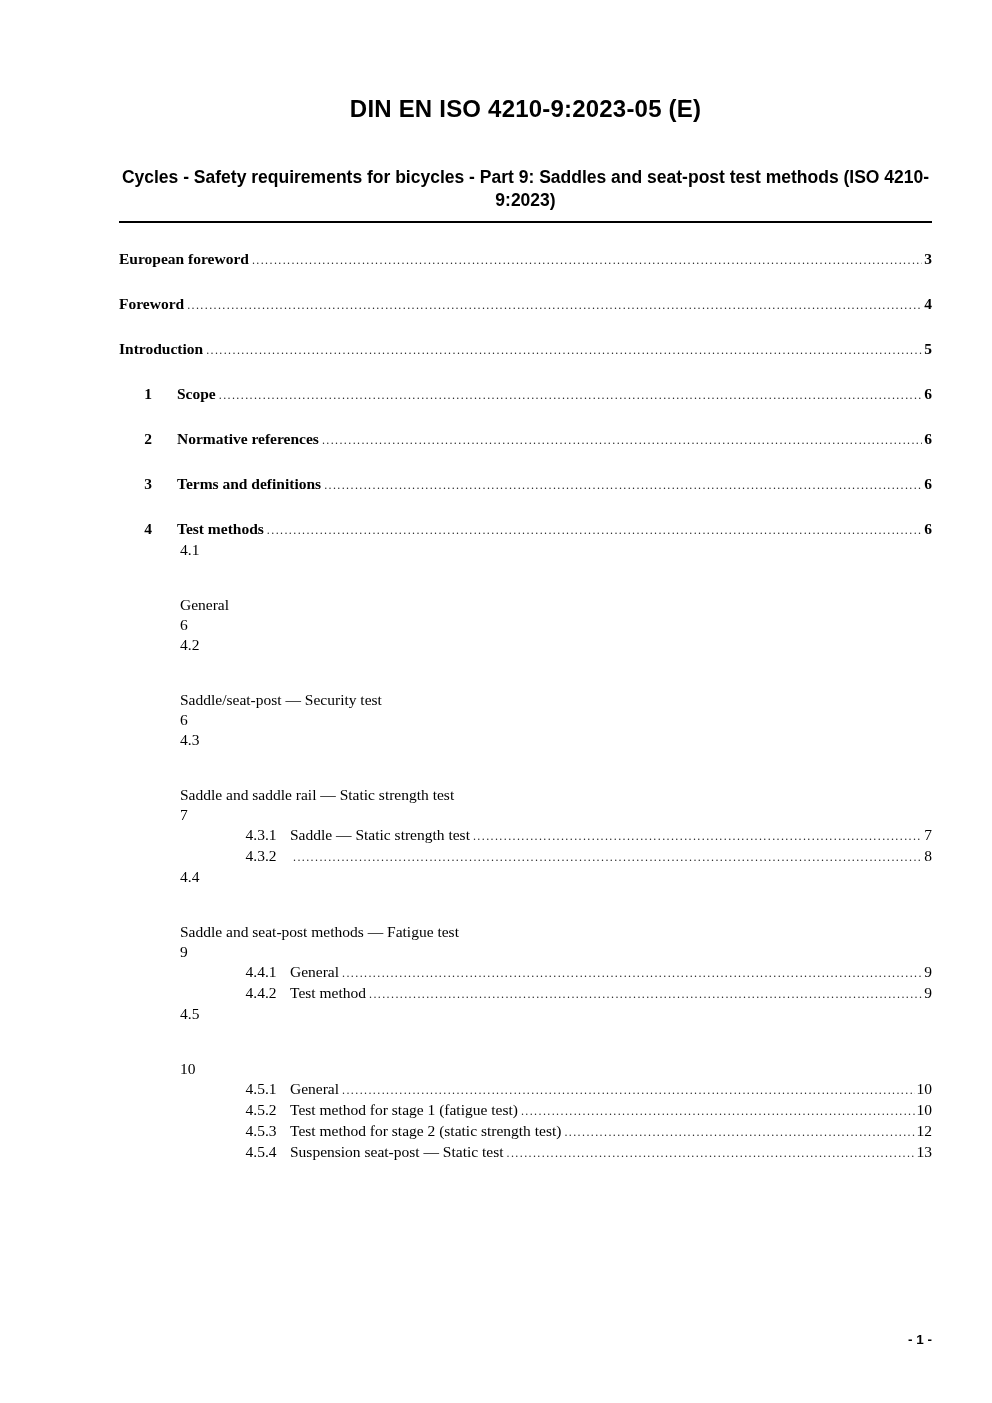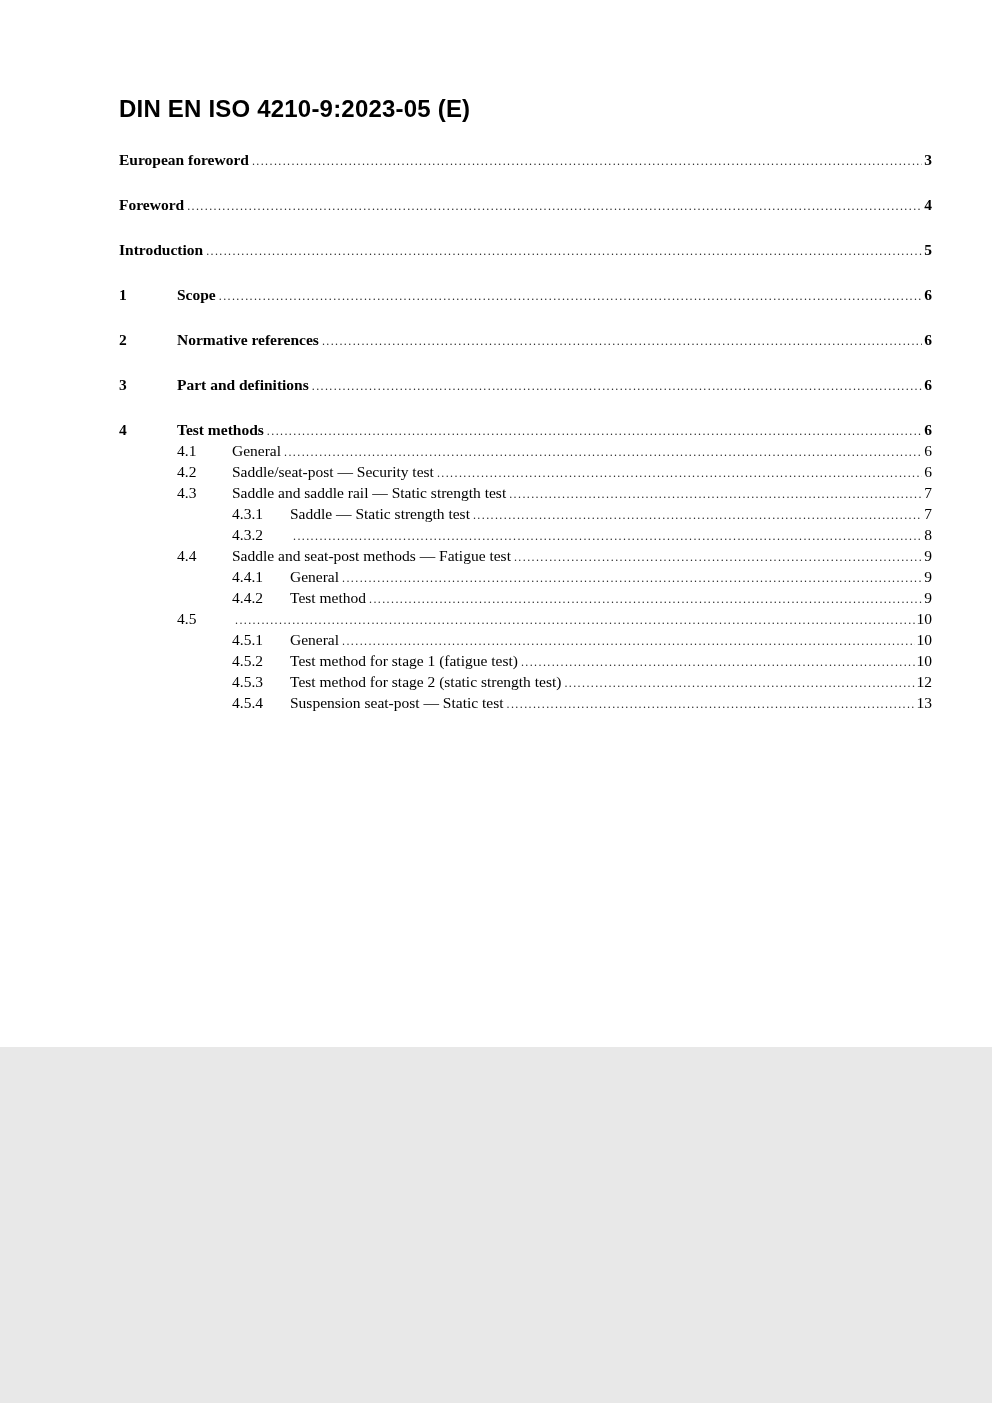--- a/index.html
+++ b/index.html
@@ -1,25 +1,26 @@
 <!DOCTYPE html>
 <html><head>
 <meta charset="utf-8">
 <style>
   * { margin: 0; padding: 0; box-sizing: border-box; }
   html, body { background: #e8e8e8; }
   .page {
     width: 992px;
-    height: 1047px;
+    height: 1403px;
     background: #ffffff;
     position: relative;
     margin: 0 auto;
     font-family: "Liberation Sans", sans-serif;
     color: #000;
     overflow: hidden;
+    text-align: center;
   }
   .content { padding: 94px 60px 0 119px; }
 
   .doc-number {
     font-size: 24px;
     font-weight: bold;
     letter-spacing: 0.2px;
     line-height: 30px;
   }
 
@@ -48,21 +49,21 @@
   }
   .toc-row {
     display: flex;
     align-items: baseline;
     line-height: 20px;
   }
   .toc-row.bold { font-weight: bold; margin-top: 24px; }
   .toc-row.bold:first-child { margin-top: 0; }
 
   .lvl-1 .toc-num { flex: 0 0 58px; }
-  .lvl-2 { padding-left: 58px; }
+  .lvl-2 { padding-left: 58px; flex-direction: column; }
   .lvl-2 .toc-num { flex: 0 0 55px; }
   .lvl-3 { padding-left: 113px; }
   .lvl-3 .toc-num { flex: 0 0 58px; }
 
   .toc-label { flex: 0 0 auto; white-space: nowrap; }
   .toc-leader {
     flex: 1 1 0;
     min-width: 10px;
     overflow: hidden;
     white-space: nowrap;
@@ -84,20 +85,21 @@
   }
 </style>
 </head>
 <body>
 
 <div class="page">
   <div class="content">
 
     <div class="doc-number">DIN EN ISO 4210-9:2023-05 (E)</div>
 
+    <div class="doc-title">Cycles - Safety requirements for bicycles - Part 9: Saddles and seat-post test methods (ISO 4210-9:2023)</div>
 
 
     <div class="toc">
         <div class="toc-row lvl-0 bold">
           <span class="toc-label">European foreword</span>
           <span class="toc-leader">................................................................................................................................................................................................................................................................................................................................................................................................................</span>
           <span class="toc-page">3</span>
         </div>
         <div class="toc-row lvl-0 bold">
           <span class="toc-label">Foreword</span>
@@ -116,21 +118,21 @@
           <span class="toc-page">6</span>
         </div>
         <div class="toc-row lvl-1 bold">
           <span class="toc-num">2</span>
           <span class="toc-label">Normative references</span>
           <span class="toc-leader">................................................................................................................................................................................................................................................................................................................................................................................................................</span>
           <span class="toc-page">6</span>
         </div>
         <div class="toc-row lvl-1 bold">
           <span class="toc-num">3</span>
-          <span class="toc-label">Part and definitions</span>
+          <span class="toc-label">Terms and definitions</span>
           <span class="toc-leader">................................................................................................................................................................................................................................................................................................................................................................................................................</span>
           <span class="toc-page">6</span>
         </div>
         <div class="toc-row lvl-1 bold">
           <span class="toc-num">4</span>
           <span class="toc-label">Test methods</span>
           <span class="toc-leader">................................................................................................................................................................................................................................................................................................................................................................................................................</span>
           <span class="toc-page">6</span>
         </div>
         <div class="toc-row lvl-2">

